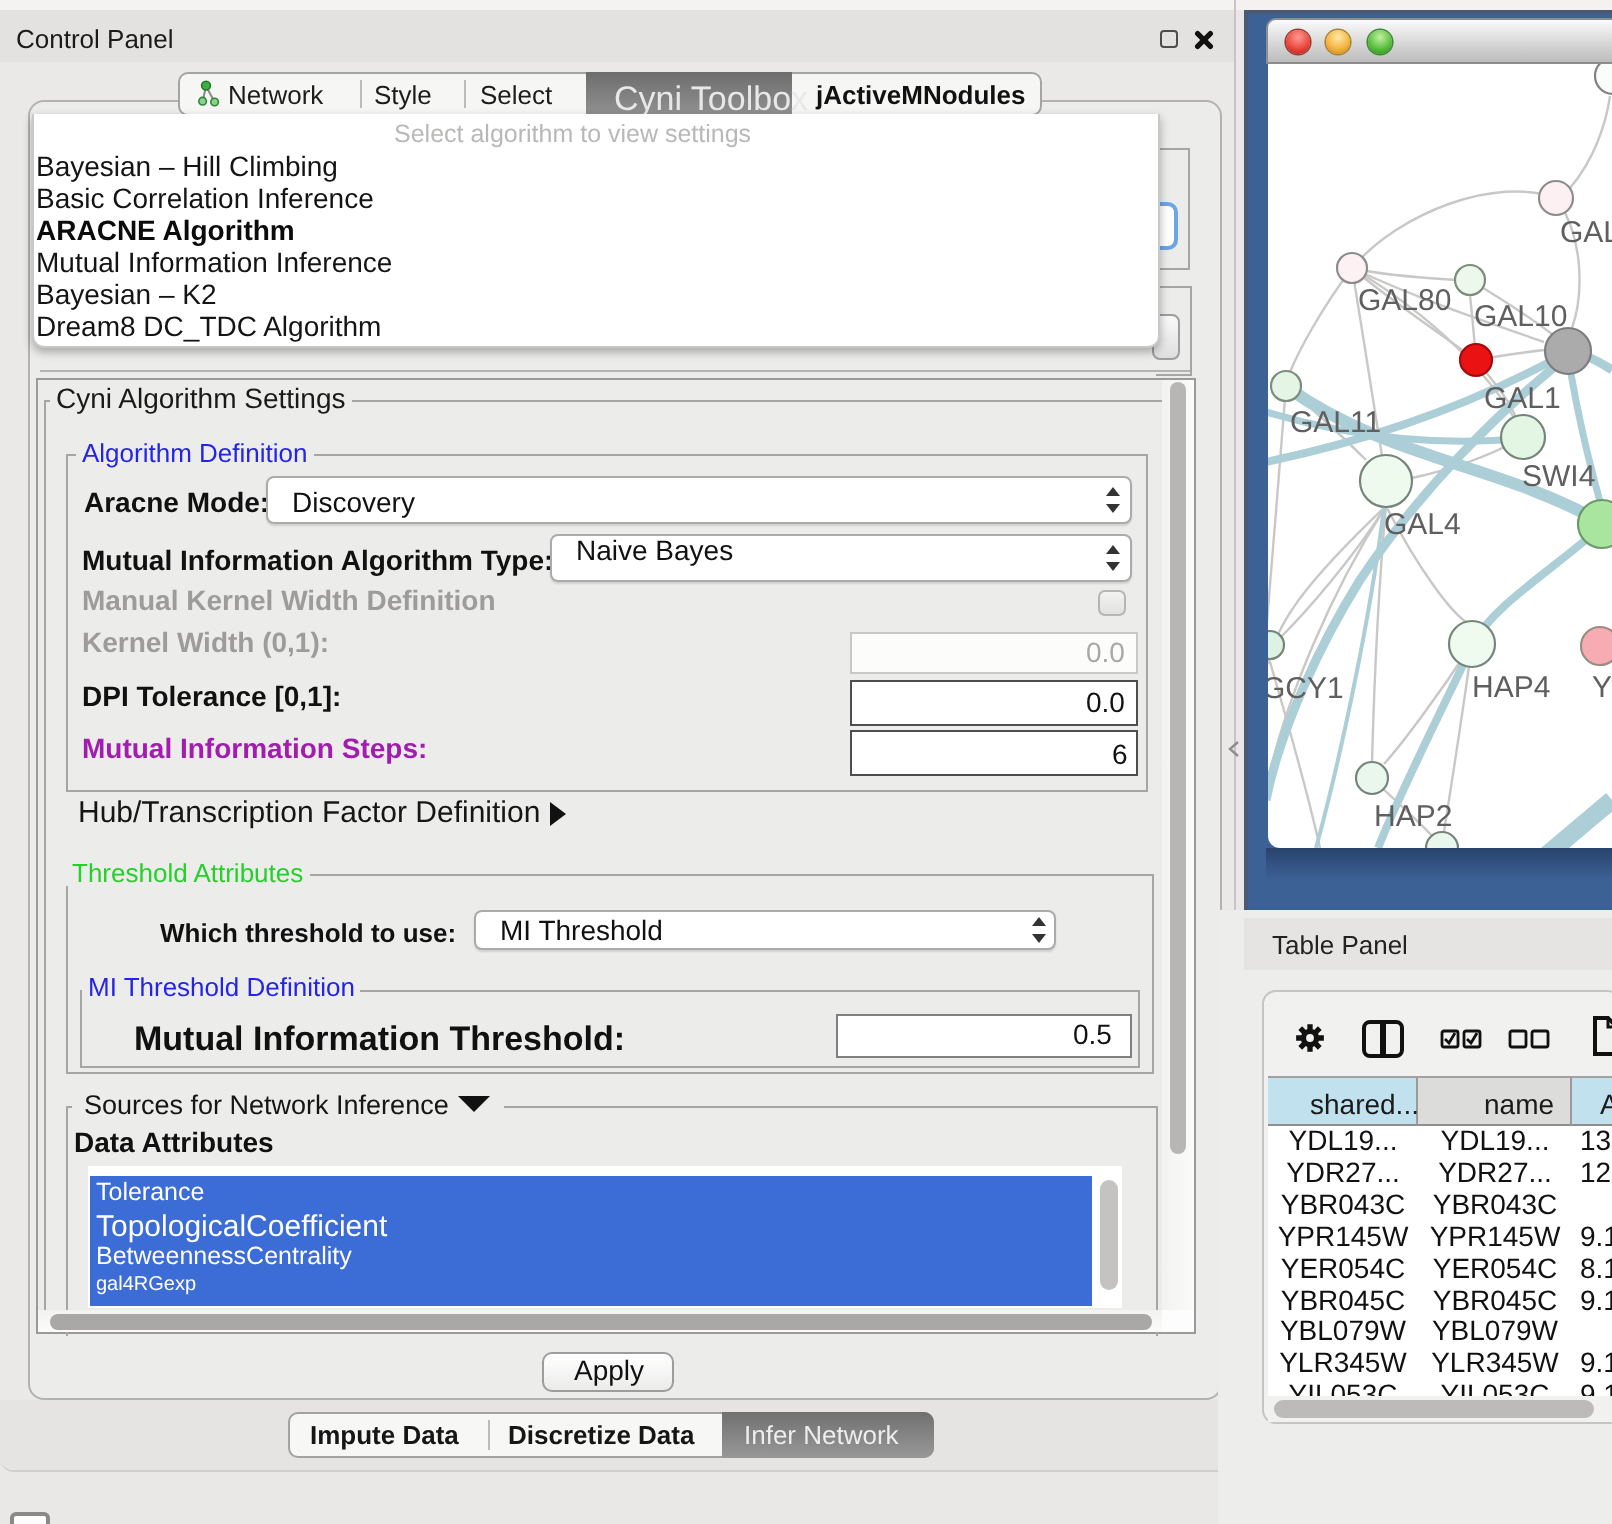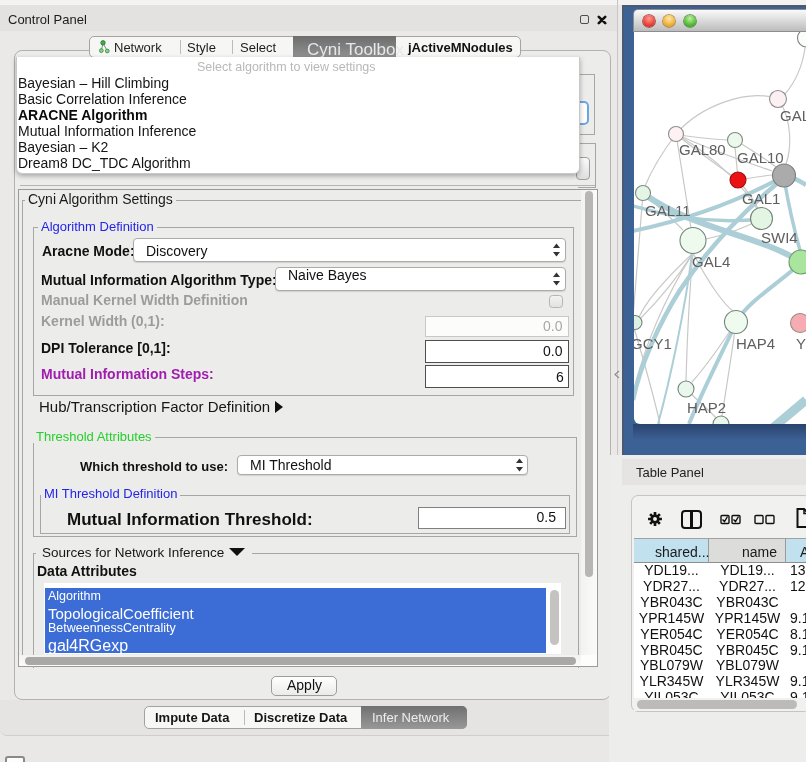--- a/index.html
+++ b/index.html
@@ -121,24 +121,24 @@
 
 <div class="grp" style="left:32.5px;top:553px;width:544px;height:114px;border-bottom:none;"></div>
 <div class="abs" style="left:36px;top:546px;width:216px;height:13px;background:#ececeb;"></div>
 <div class="lbl" style="left:42px;top:545.5px;font-size:13.5px;color:#161616;">Sources for Network Inference</div>
 <div class="carr" style="left:228.5px;top:548px;border-top:8.5px solid #111;border-left:8px solid transparent;border-right:8px solid transparent;"></div>
 
 <div class="lbl bold" style="left:37px;top:564.1px;font-size:14px;color:#111;">Data Attributes</div>
 
 <div class="abs" style="left:43.5px;top:583px;width:517px;height:71px;background:#fff;"></div>
 <div class="abs" style="left:44.5px;top:588px;width:501px;height:64.5px;background:#3c6cd5;"></div>
-<div class="lbl" style="left:48px;top:590px;font-size:12.5px;color:#fff;">Algorithm</div>
+<div class="lbl" style="left:48px;top:590px;font-size:12.5px;color:#fff;">Tolerance</div>
 <div class="lbl" style="left:48px;top:606px;font-size:15px;color:#fff;">TopologicalCoefficient</div>
 <div class="lbl" style="left:48px;top:622px;font-size:12.5px;color:#fff;">BetweennessCentrality</div>
-<div class="lbl" style="left:48px;top:638px;font-size:16px;color:#fff;">gal4RGexp</div>
+<div class="lbl" style="left:48px;top:638px;font-size:10px;color:#fff;">gal4RGexp</div>
 <div class="abs" style="left:550px;top:590px;width:8.5px;height:55px;background:#c4c3c2;border-radius:4.5px;"></div>
 
 <div class="abs" style="left:271px;top:676px;width:66px;height:20px;background:linear-gradient(#ffffff,#ebebea);border:1px solid #9e9d9c;border-radius:5px;box-sizing:border-box;"></div>
 <div class="lbl" style="left:287px;top:677.8px;font-size:14px;color:#111;">Apply</div>
 
 <div class="abs" style="left:0;top:700px;width:618px;height:35px;background:#e5e4e3;border-radius:0 0 7px 7px;"></div>
 
 <div class="abs" style="left:144px;top:706px;width:323px;height:23px;background:#f7f7f6;border:1px solid #a3a2a1;border-radius:5px;box-sizing:border-box;"></div>
 <div class="abs" style="left:244px;top:710px;width:1px;height:15px;background:#bcbbba;"></div>
 <div class="abs" style="left:361px;top:706px;width:106px;height:23px;background:linear-gradient(#707070,#989898);border-radius:0 5px 5px 0;"></div>

